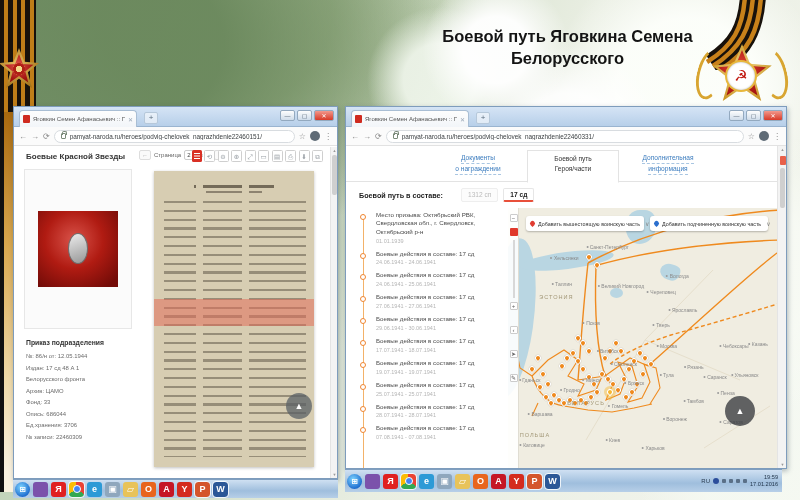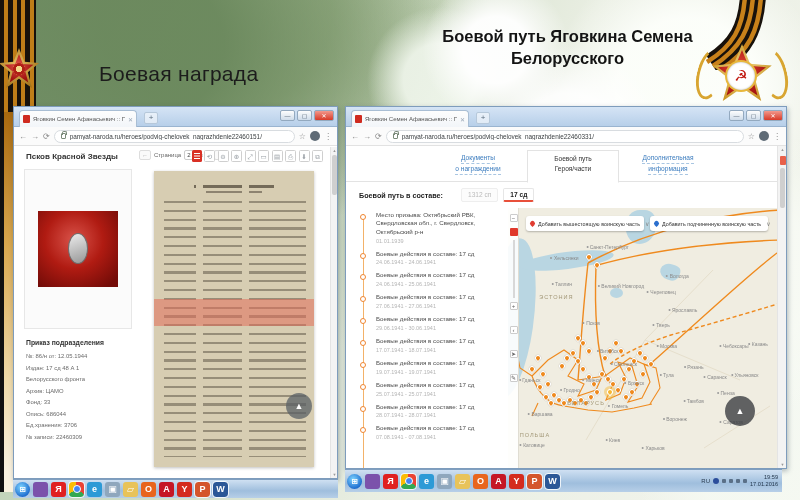--- a/index.html
+++ b/index.html
@@ -165,21 +165,20 @@
 
 <div class="stage">
 
   <div class="ribbon-left"></div>
   <div class="edge-strip"></div>
   <div class="left-medal">
     <div class="gold star"></div>
     <div class="red star"></div>
     <div class="core"></div>
   </div>
-  <div class="caption-left">Боевая награда</div>
   <div class="slide-title">
     <div>Боевой путь Яговкина Семена</div>
     <div>Белорусского</div>
   </div>
   <div class="victory">
     <svg width="100" height="70" viewBox="0 0 100 70">
       <path d="M58,-4 C56,28 46,48 18,66" stroke="#17110b" stroke-width="26" fill="none"></path>
       <path d="M50,-4 C48,28 38,46 12,62" stroke="#c8811a" stroke-width="4.5" fill="none"></path>
       <path d="M58,-4 C56,28 46,48 18,66" stroke="#c8811a" stroke-width="4.5" fill="none"></path>
       <path d="M66,-4 C64,30 54,52 25,70" stroke="#c8811a" stroke-width="4.5" fill="none"></path>
@@ -211,21 +210,21 @@
       <span class="navg">⟳</span>
       <div class="omni">
         <span class="lock"></span>
         <span class="url">pamyat-naroda.ru/heroes/podvig-chelovek_nagrazhdenie22460151/</span>
       </div>
       <span class="abtn">☆</span>
       <span class="avatar"></span>
       <span class="abtn">⋮</span>
     </div>
     <div class="wcontent">
-      <div class="award-title">Псков Красной Звезды</div>
+      <div class="award-title">Боевые Красной Звезды</div>
       <div class="pager">
         <span class="pgbtn">←</span>
         <span>Страница</span>
         <span class="pgsel">2</span>
         <span>из 69</span>
         <span class="pgbtn">→</span>
       </div>
       <div class="viewtools">
         <span class="vt-red"></span>
       <span class="vt">⟲</span>

